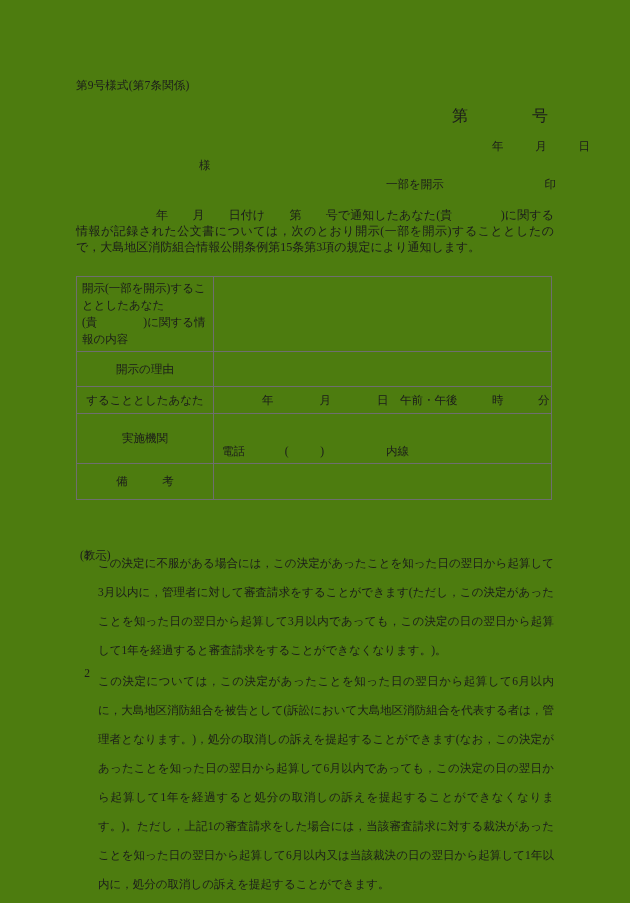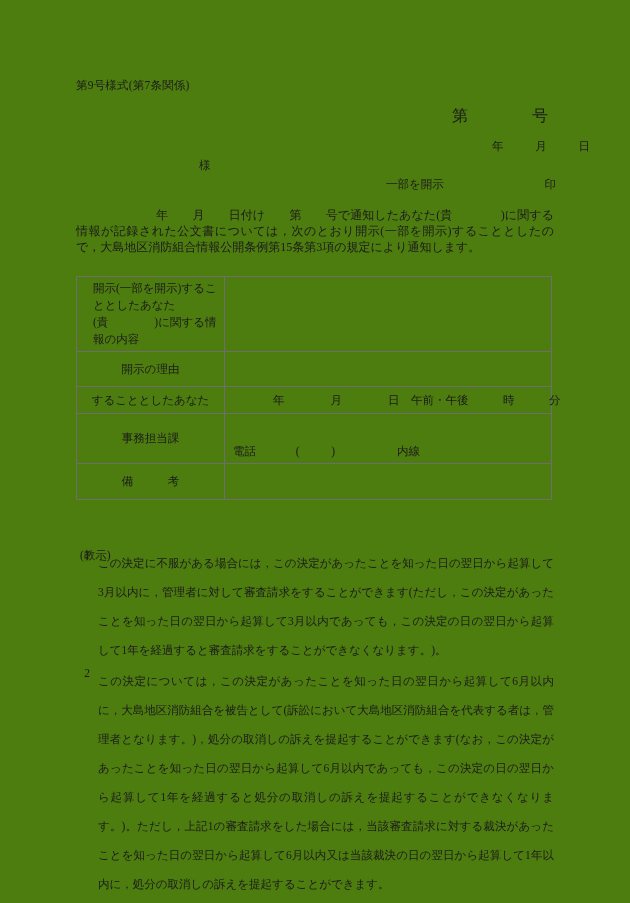--- a/index.html
+++ b/index.html
@@ -112,21 +112,21 @@
     vertical-align: middle;
   }
   .form-table td.label {
     width: 126px;
     text-align: center;
     padding: 3px 5px;
     line-height: 17px;
   }
   .form-table td.label.topleft {
     text-align: left;
-    padding-left: 16px;
+    padding-left: 5px;
   }
   .form-table td.value {
     padding: 3px 6px;
     line-height: 17px;
   }
   .r1 { height: 31px; }
   .r2 { height: 73px; }
   .r3 { height: 35px; padding-left: 48px; }
   .r4 { height: 27px; }
   .r5 { height: 43px; }
@@ -220,21 +220,21 @@
       </tr>
       <tr class="r3">
         <td class="label">開示の理由</td>
         <td class="value"></td>
       </tr>
       <tr class="r4">
         <td class="label">することとしたあなた</td>
         <td class="value datetime-row">年　　　　月　　　　日　午前・午後　　　時　　　分</td>
       </tr>
       <tr class="r5">
-        <td class="label">事務担当課</td>
+        <td class="label">実施機関</td>
         <td class="value tel-cell">
           <span class="tel-line">
             <span>電話</span>
             <span class="gap-m"></span>
             <span>(</span>
             <span class="gap-s"></span>
             <span>)</span>
             <span class="gap-l"></span>
             <span>内線</span>
           </span>

